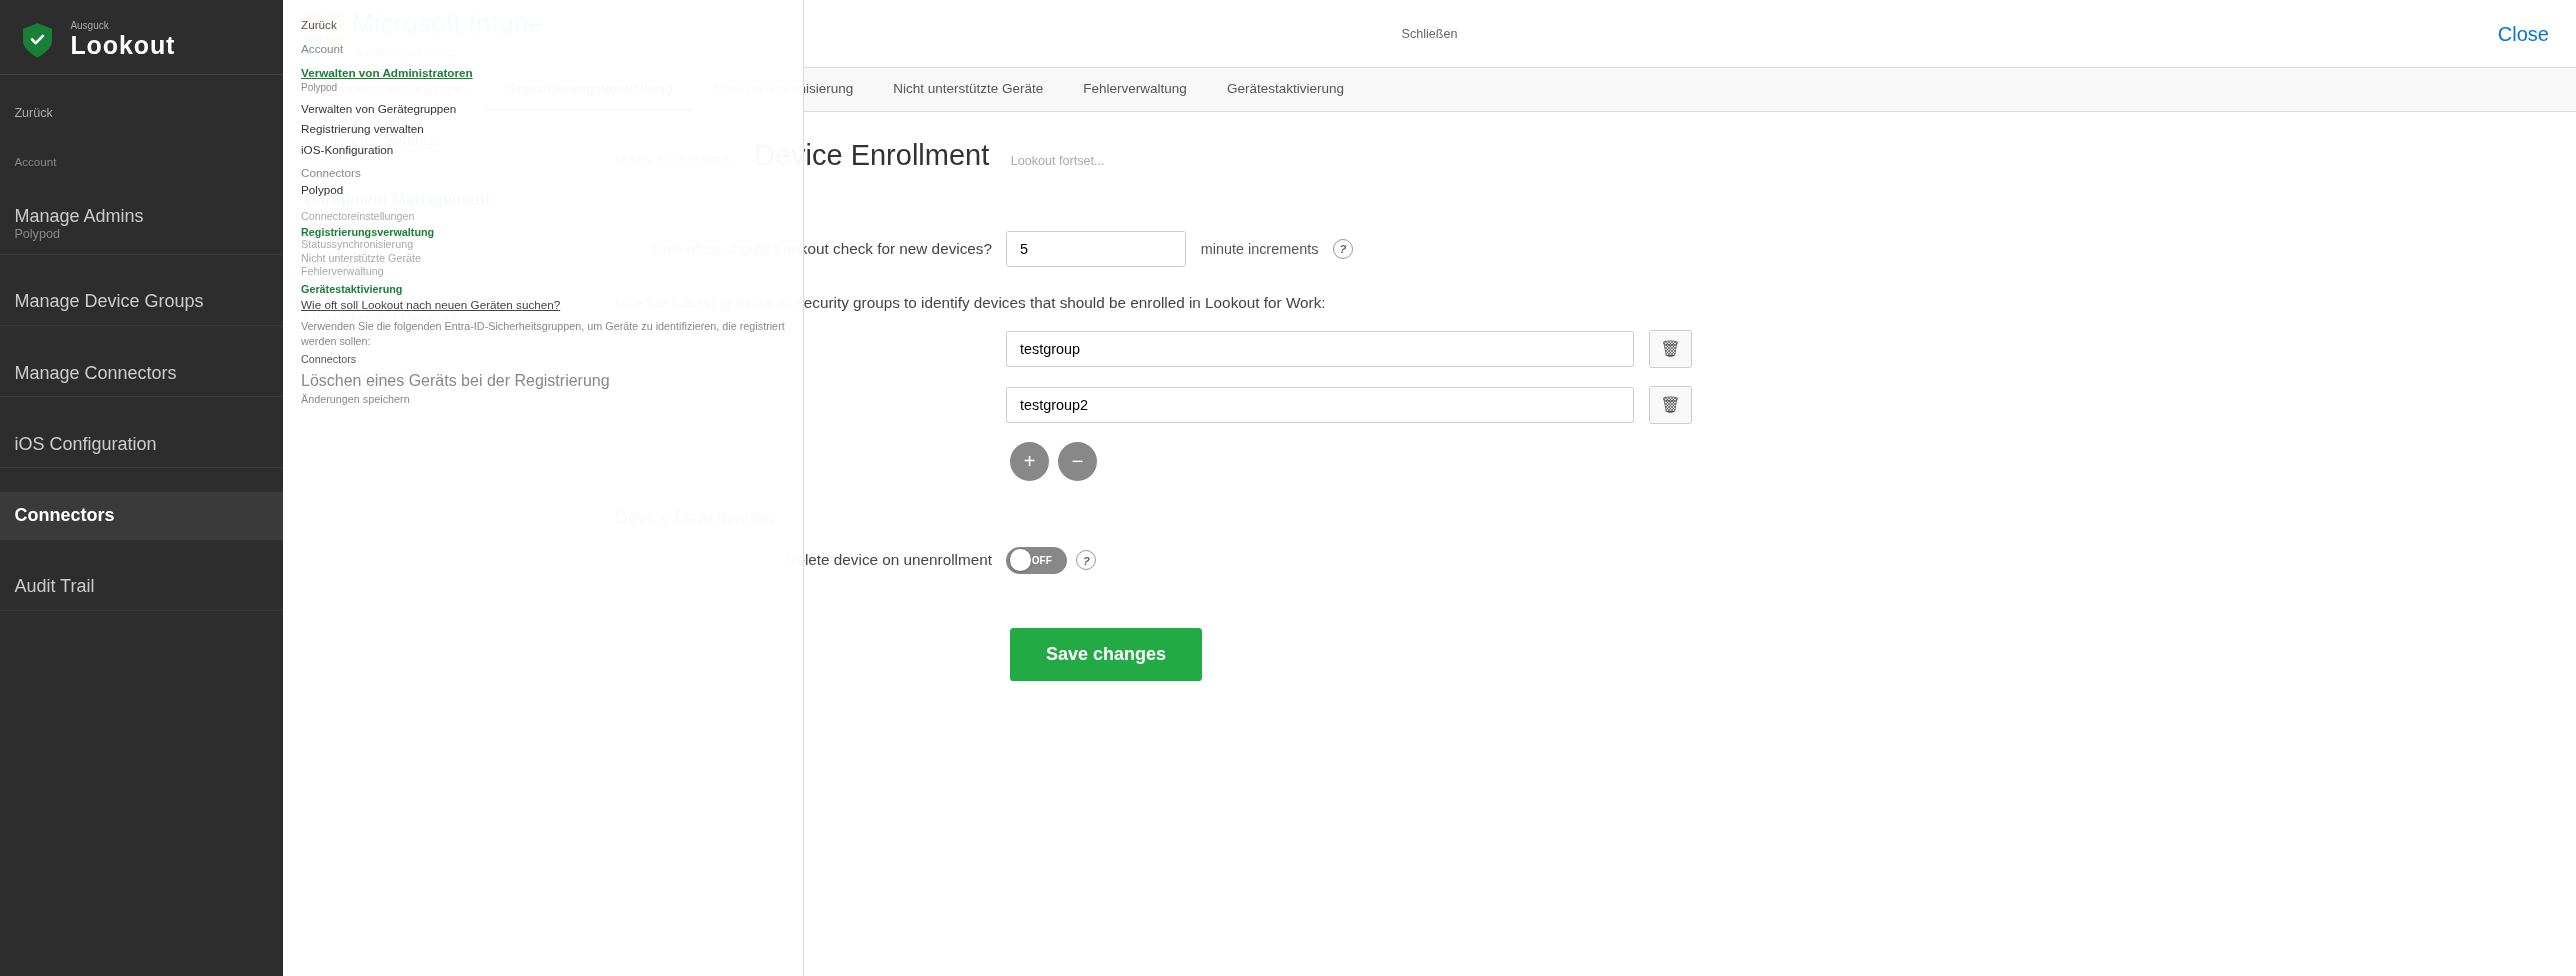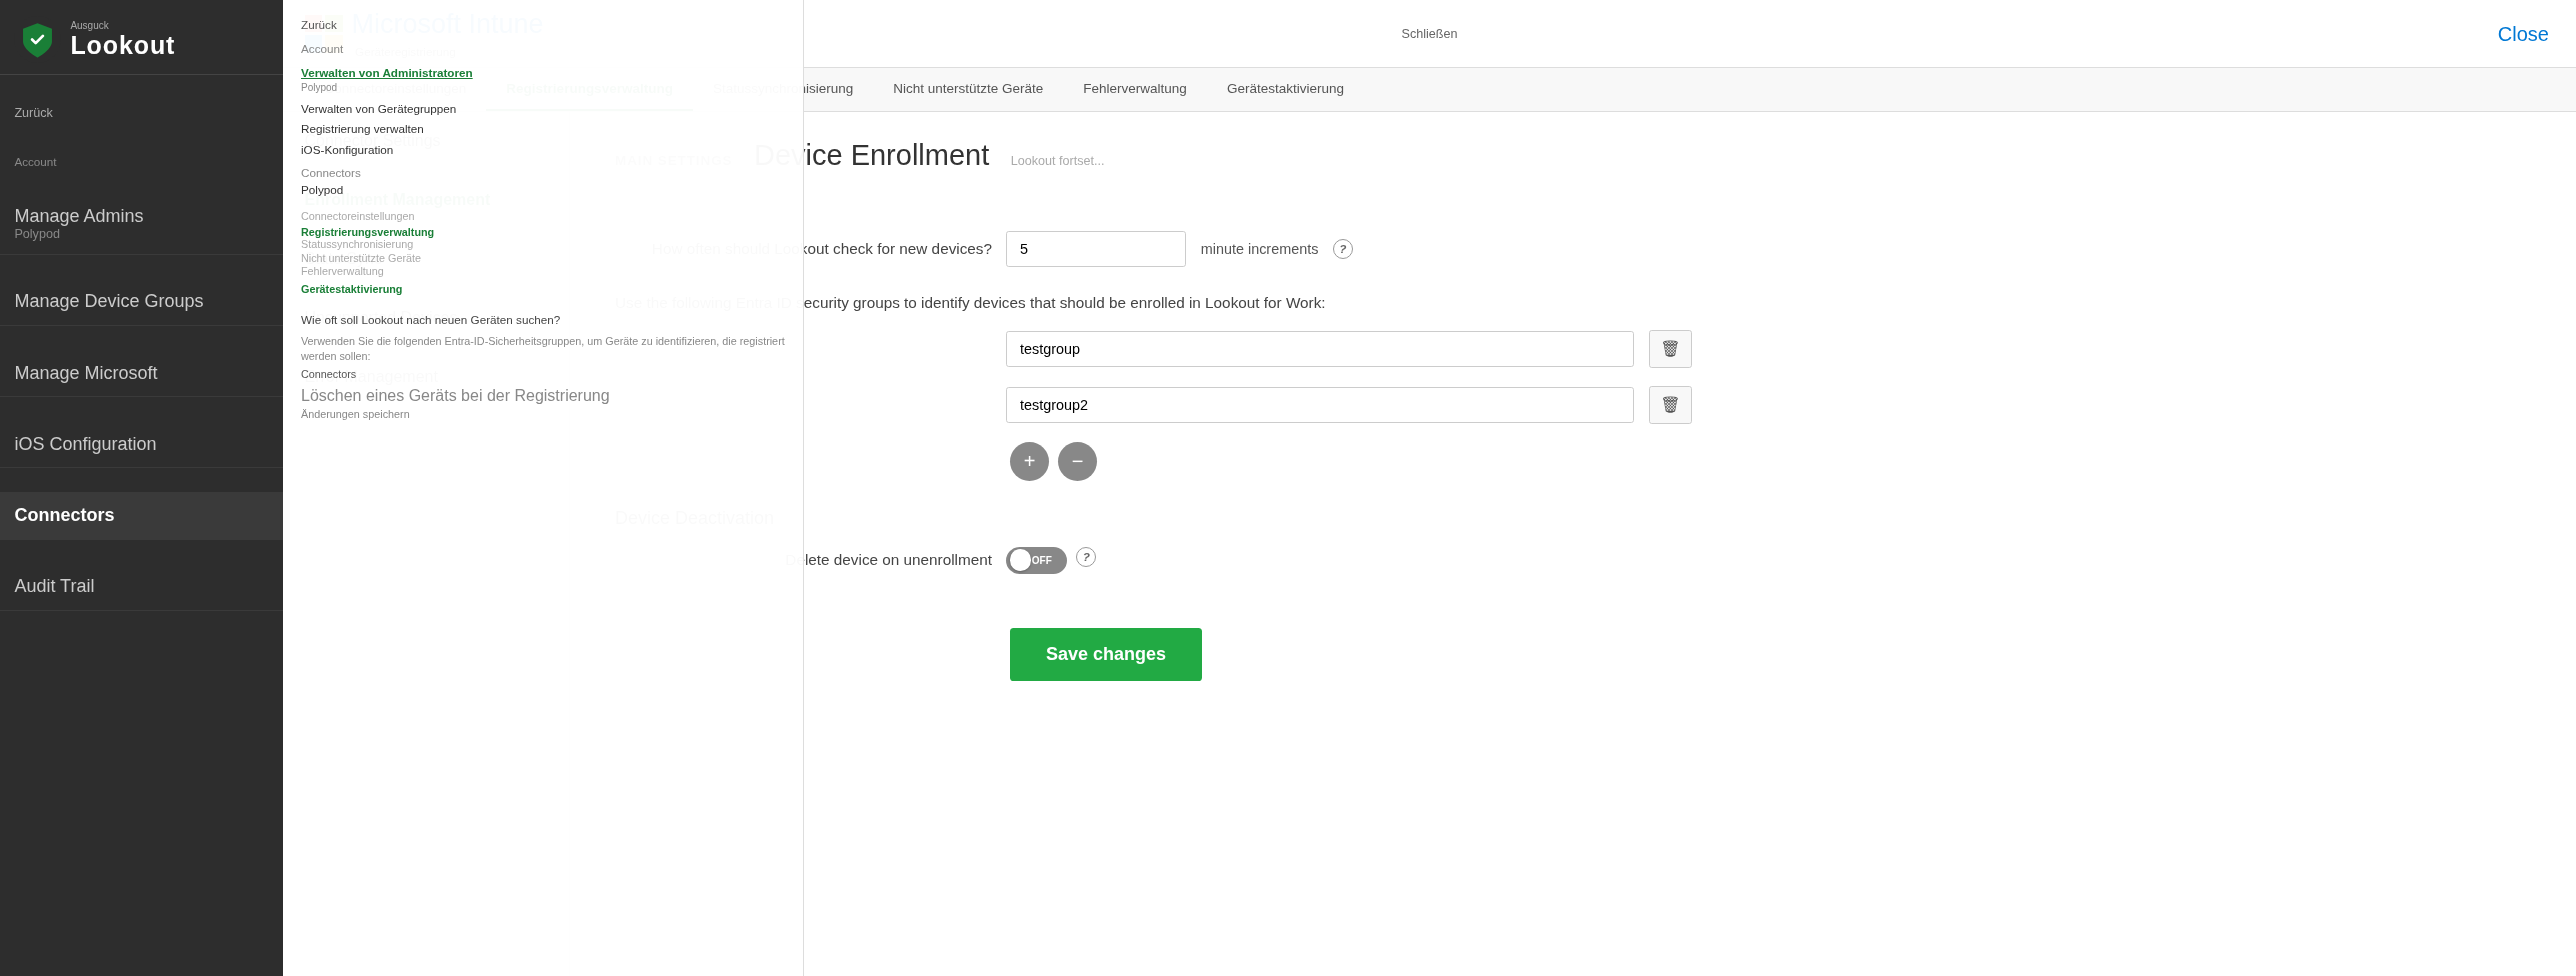--- a/index.html
+++ b/index.html
@@ -298,20 +298,21 @@
     }
 
     .section-subtitle {
       font-size: 18px;
       color: #555;
       margin-bottom: 18px;
     }
 
     .toggle-container {
       display: flex;
+      align-items: center;
       gap: 9px;
     }
 
     .toggle-switch {
       position: relative;
       display: inline-block;
       width: 61px;
       height: 27px;
       cursor: pointer;
     }
@@ -426,21 +427,21 @@
     <div class="sidebar-item">
       <div>Manage Admins</div>
       <div style="font-size:12.6px; color:#888;">Polypod</div>
     </div>
 
     <div class="sidebar-item">
       <span>Manage Device Groups</span>
     </div>
 
     <div class="sidebar-item">
-      <span>Manage Microsoft</span>
+      <span>Manage Connectors</span>
     </div>
 
     <div class="sidebar-item">
       <span>iOS Configuration</span>
     </div>
 
     <div class="sidebar-item active">
       <span>Connectors</span>
     </div>
 
@@ -604,21 +605,21 @@
 
         <div style="margin-top:10.8px;">
           <div style="font-size:10.8px; color:#aaa; margin-bottom:3.6px;">Connectoreinstellungen</div>
           <div style="font-size:10.8px; color:#1a7f37; font-weight:600;">Registrierungsverwaltung</div>
           <div style="font-size:10.8px; color:#aaa; margin-bottom:1.8px;">Statussynchronisierung</div>
           <div style="font-size:10.8px; color:#aaa; margin-bottom:1.8px;">Nicht unterstützte Geräte</div>
           <div style="font-size:10.8px; color:#aaa; margin-bottom:1.8px;">Fehlerverwaltung</div>
           <div style="font-size:10.8px; color:#1a7f37; font-weight:600; margin-top:5.4px;">Gerätestaktivierung</div>
         </div>
 
-        <div style="margin-top:18px; font-size:11.7px; color:#444;">Wie oft soll Lookout nach neuen Geräten suchen?</div>
+        <div style="margin-top:3px; font-size:11.7px; color:#444;text-decoration:underline;">Wie oft soll Lookout nach neuen Geräten suchen?</div>
         <div style="font-size:10.8px; color:#888; margin-top:8px; line-height:1.4;">Verwenden Sie die folgenden Entra-ID-Sicherheitsgruppen, um Geräte zu identifizieren, die registriert werden sollen:</div>
         <div style="font-size:10.8px; color:#555; margin-top:3.6px;">Connectors</div>
         <div style="font-size:16px; color:#888; margin-top:7.2px;">Löschen eines Geräts bei der Registrierung</div>
         <div style="font-size:10.8px; color:#888; margin-top:3.6px;">Änderungen speichern</div>
       </div>
     </div>
 
   </div>
 </div>
 

